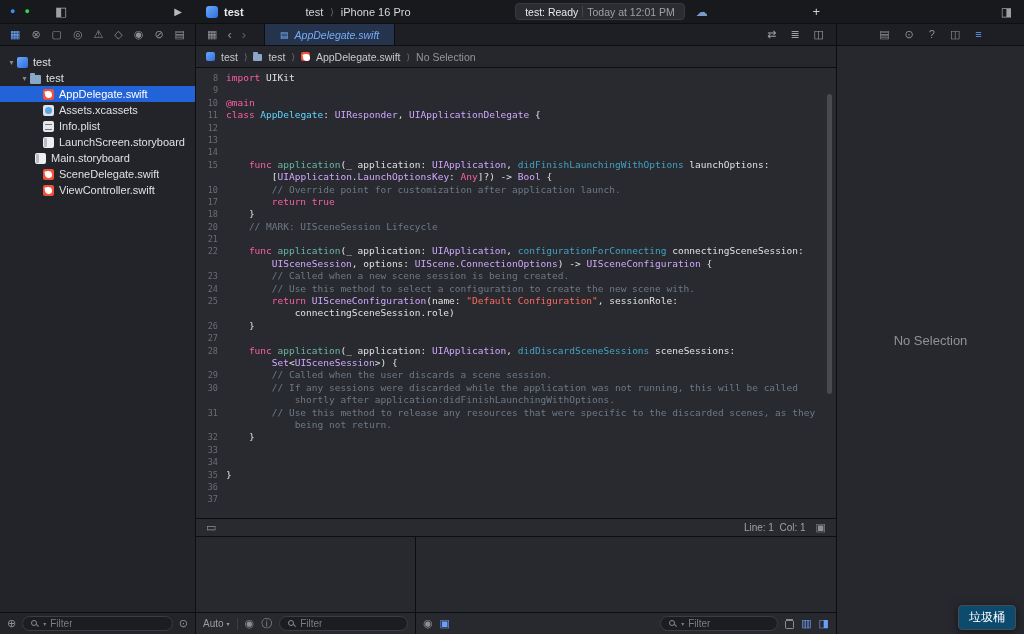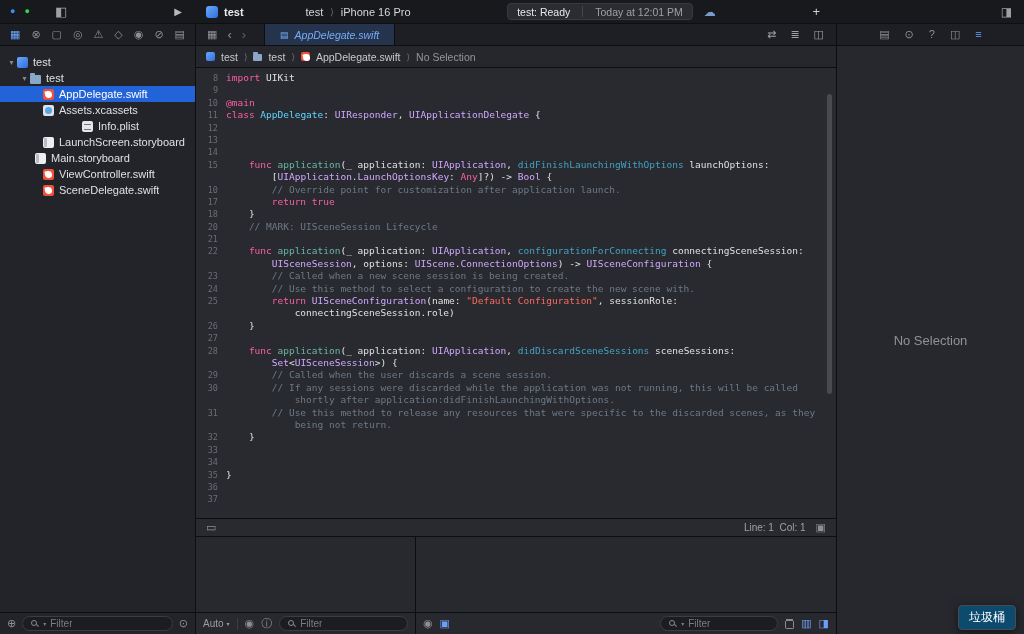--- a/index.html
+++ b/index.html
@@ -20,21 +20,21 @@
   .tl-center { flex:1; display:flex; align-items:center; min-width:0; }
   .app-box { display:flex; align-items:center; gap:6px; margin-left:10px;
     font-size:11px; font-weight:bold; color:#e9e9eb; }
   .appicon { width:12px; height:12px; border-radius:3px; flex:none;
     background:linear-gradient(135deg,#6aa9f8,#2e6ee0); }
   .scheme { display:flex; align-items:center; gap:7px; margin-left:62px;
     font-size:11px; color:#d6d7da; white-space:nowrap; }
   .scheme .sep, .jb-sep { color:#6f7076; font-size:9px; }
   .center-cluster { margin:0 auto; display:flex; align-items:center; gap:11px; }
   .status-pill { height:17px; background:#2b2c32; border:1px solid #3a3b41; border-radius:4px;
-    display:flex; align-items:center; padding:0 9px; gap:12px; font-size:10.5px; white-space:nowrap; }
+    display:flex; align-items:center; padding:0 9px; gap:4px; font-size:10.5px; white-space:nowrap; }
   .st-main { color:#e8e8ea; }
   .st-div { width:1px; height:11px; background:#44454b; }
   .st-sub { color:#9fa0a6; }
   .cloud { font-size:12px; color:#7a9cc9; }
   .plusbtn { margin-right:16px; font-size:13px; color:#cfd0d4; }
   .tl-right { width:188px; display:flex; justify-content:flex-end; align-items:center; padding-right:12px; }
 
   
   .toolbar-row { height:22px; background:#1e1f24; border-bottom:1px solid #0d0e10;
     display:flex; flex:none; }
@@ -251,44 +251,44 @@
           <div class="tree-row selected" style="padding-left: 32px;">
             <span class="disclosure"></span>
             <span class="fic fic-swift"></span>
             <span class="tree-label">AppDelegate.swift</span>
           </div>
           <div class="tree-row" style="padding-left: 32px;">
             <span class="disclosure"></span>
             <span class="fic fic-assets"></span>
             <span class="tree-label">Assets.xcassets</span>
           </div>
-          <div class="tree-row" style="padding-left: 32px; margin-left: 39px;">
+          <div class="tree-row" style="padding-left: 32px;">
             <span class="disclosure"></span>
             <span class="fic fic-plist"></span>
             <span class="tree-label">Info.plist</span>
           </div>
           <div class="tree-row" style="padding-left: 32px;">
             <span class="disclosure"></span>
             <span class="fic fic-storyboard"></span>
             <span class="tree-label">LaunchScreen.storyboard</span>
           </div>
           <div class="tree-row" style="padding-left: 24px;">
             <span class="disclosure"></span>
             <span class="fic fic-storyboard"></span>
             <span class="tree-label">Main.storyboard</span>
           </div>
           <div class="tree-row" style="padding-left: 32px;">
             <span class="disclosure"></span>
             <span class="fic fic-swift"></span>
+            <span class="tree-label">SceneDelegate.swift</span>
+          </div>
+          <div class="tree-row" style="padding-left: 32px;">
+            <span class="disclosure"></span>
+            <span class="fic fic-swift"></span>
             <span class="tree-label">ViewController.swift</span>
-          </div>
-          <div class="tree-row" style="padding-left: 32px;">
-            <span class="disclosure"></span>
-            <span class="fic fic-swift"></span>
-            <span class="tree-label">SceneDelegate.swift</span>
           </div>
         </div>
       <div class="sidebar-filterbar">
         <span class="icon-btn">⊕</span>
         <div class="filter grow">
           <span class="mag"></span>
           <span class="arrow">▾</span>
           <span class="ftext">Filter</span>
         </div>
         <span class="icon-btn">⊙</span>

